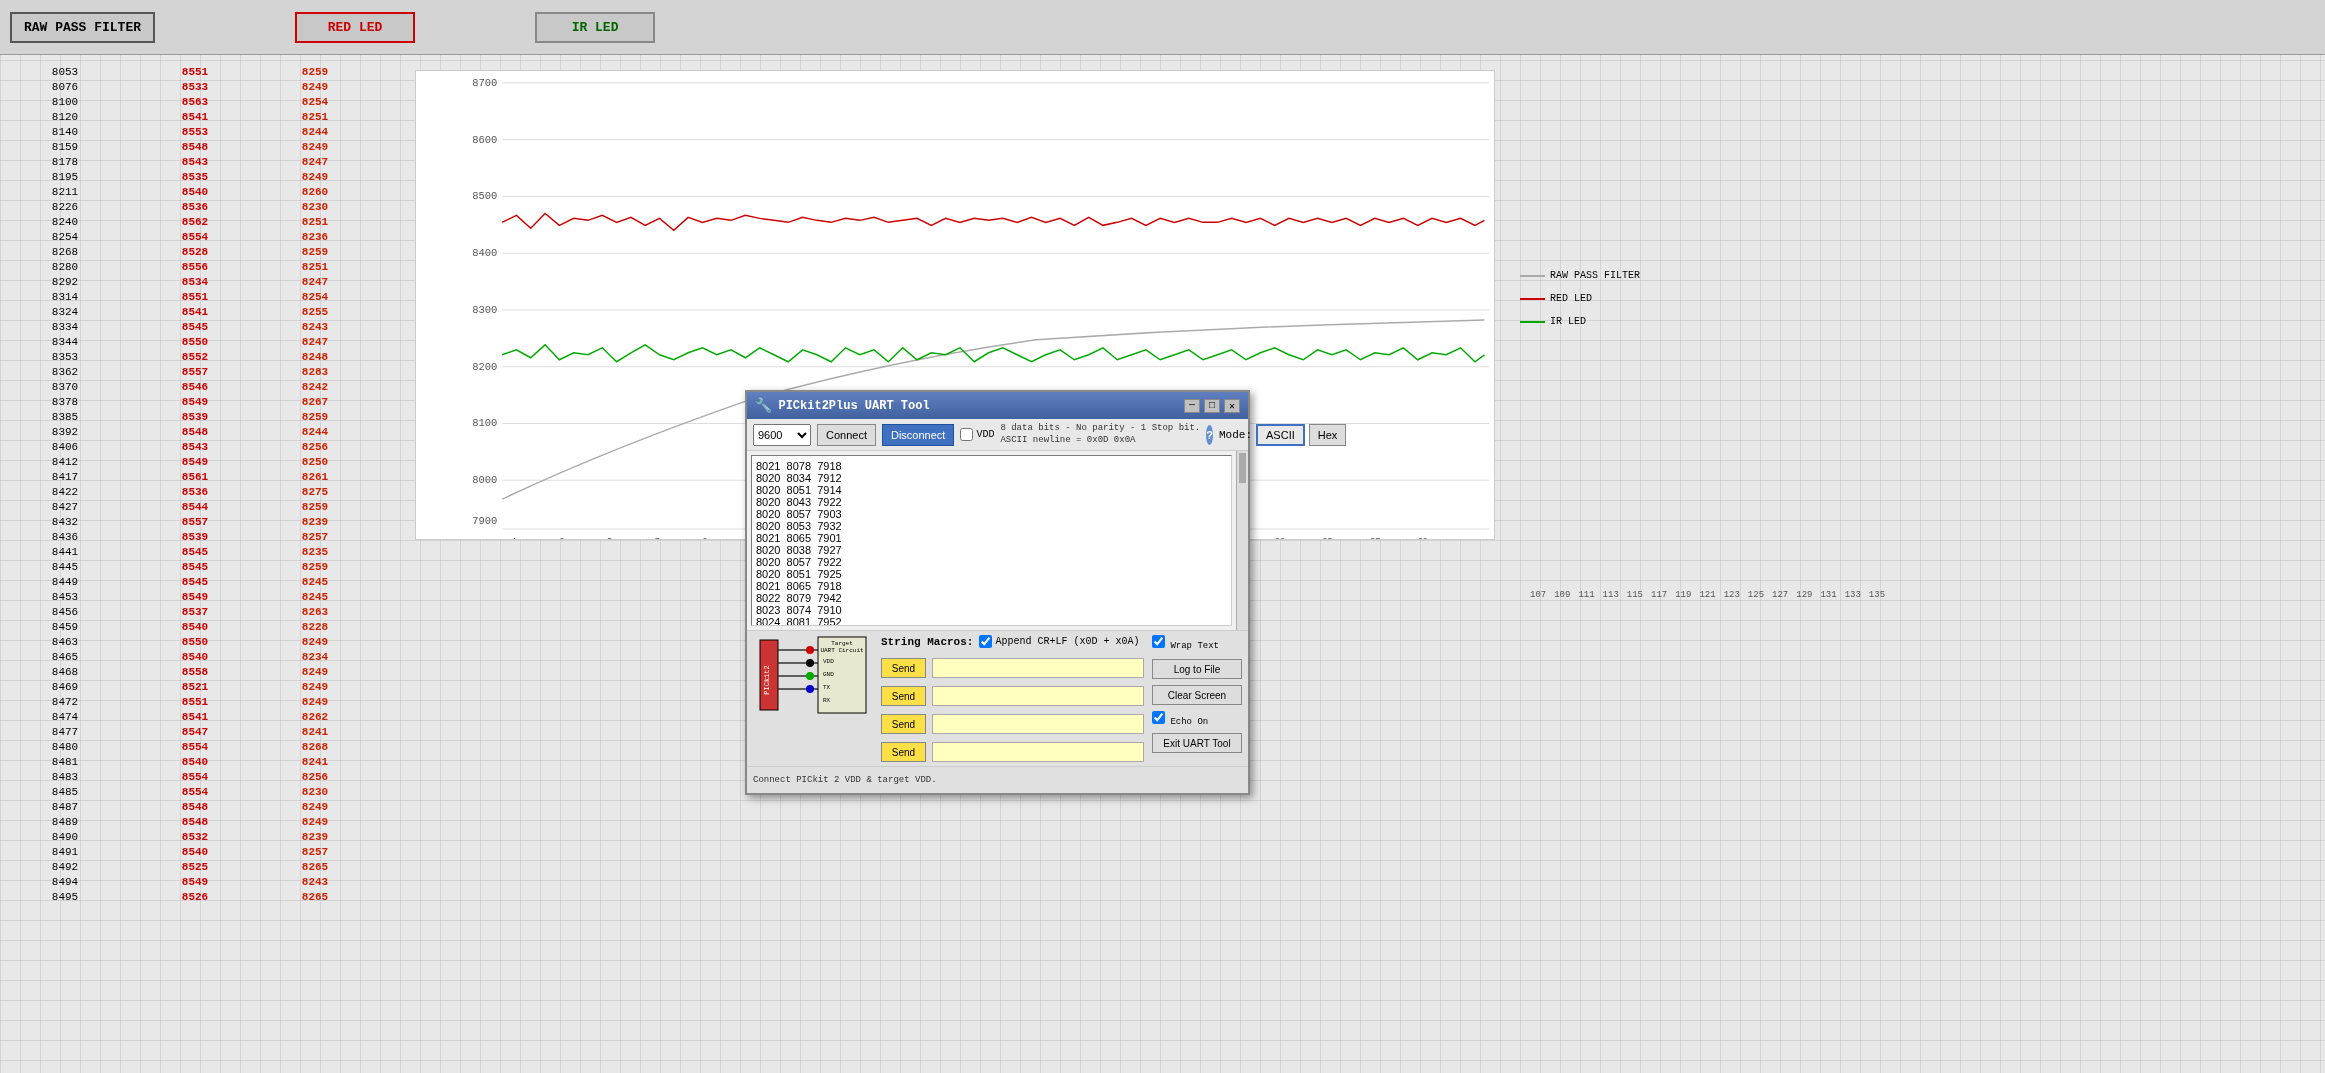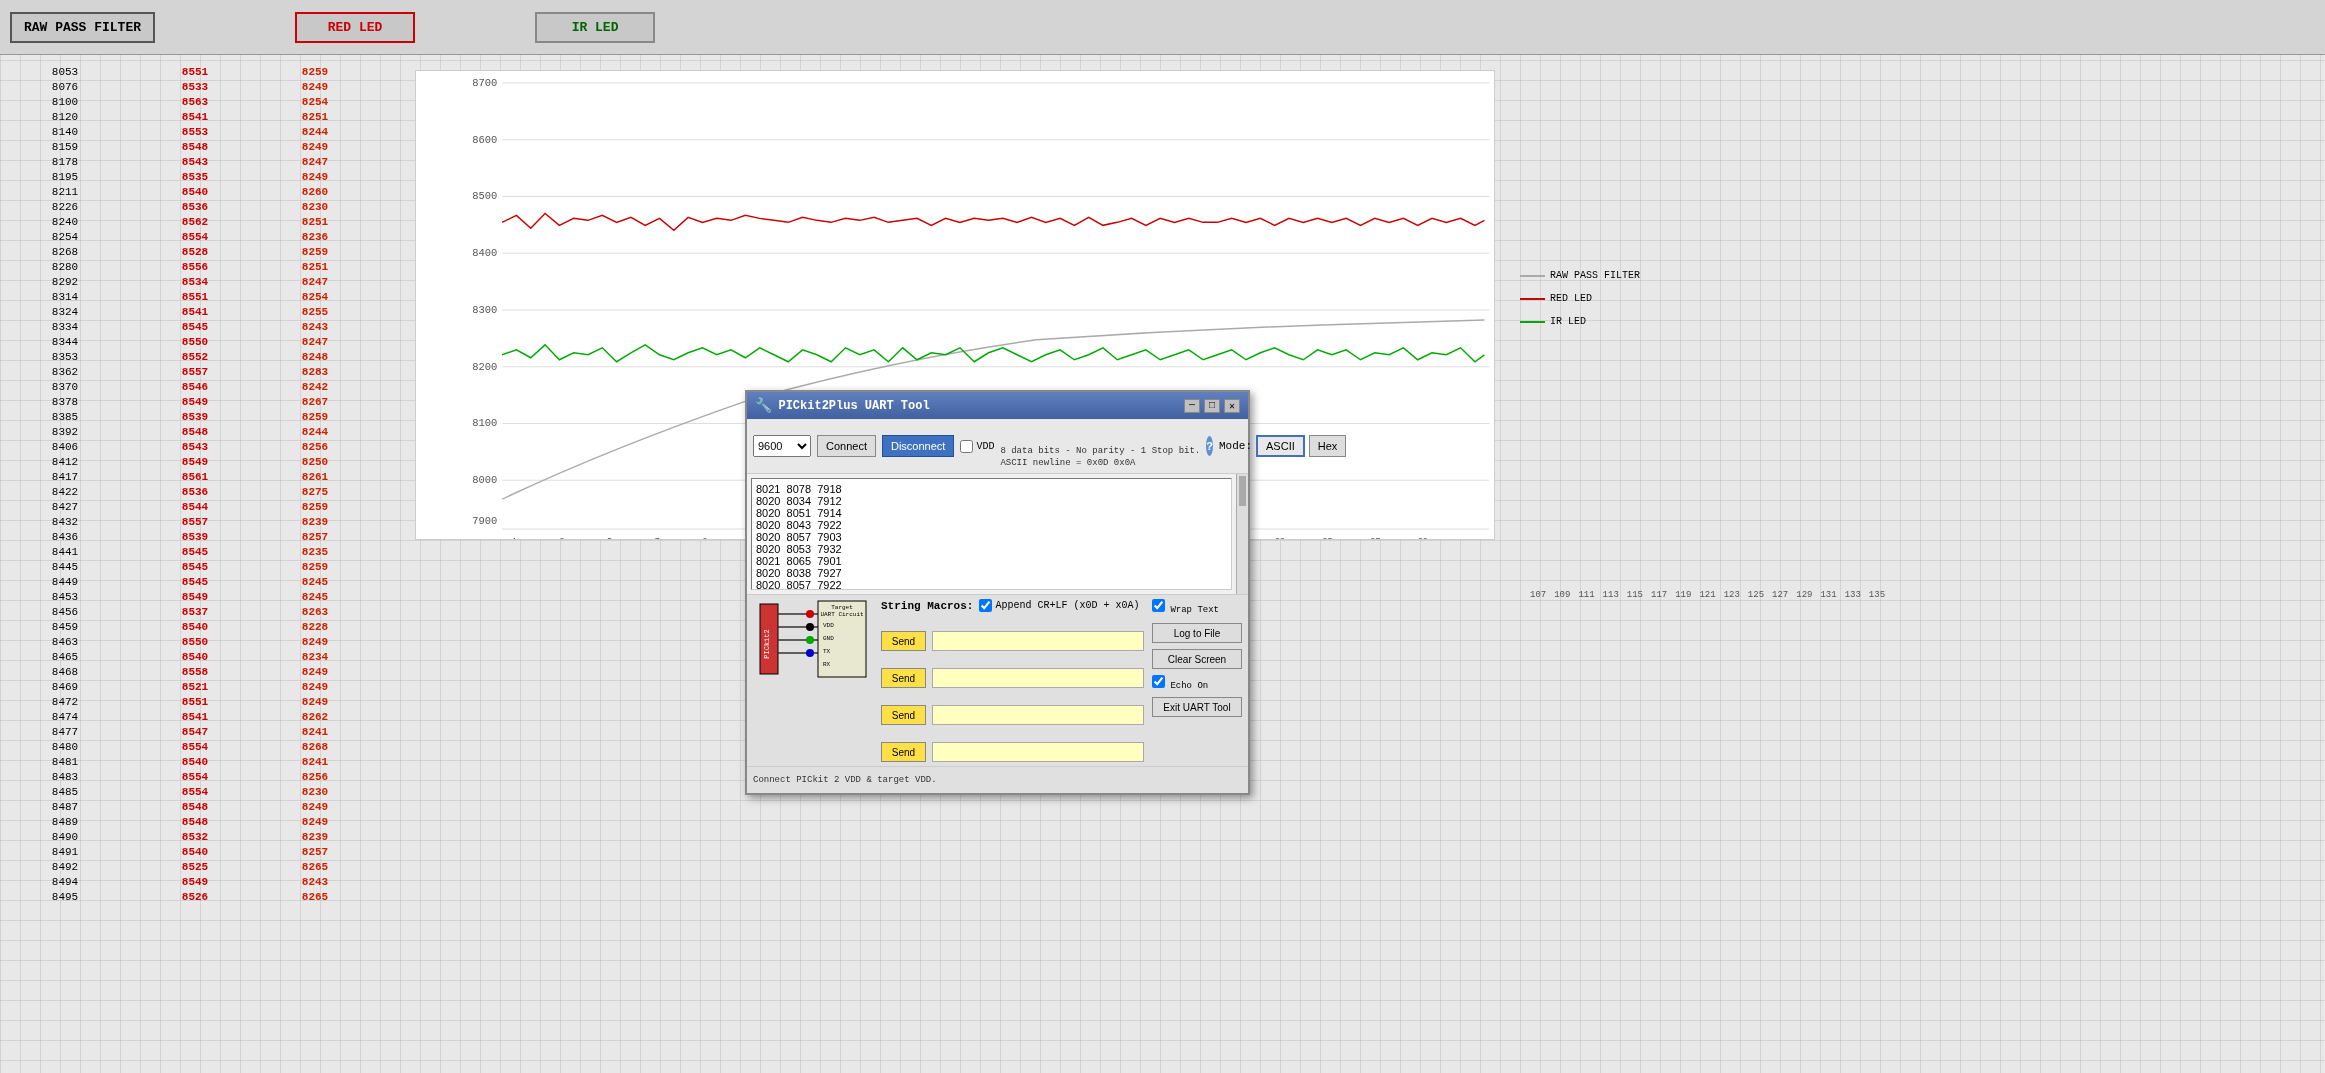--- a/index.html
+++ b/index.html
@@ -634,21 +634,21 @@
       <option>38400</option>
       <option>57600</option>
       <option>115200</option>
     </select>
     <button class="dialog-btn">Connect</button>
     <button class="dialog-btn blue">Disconnect</button>
     <label style="display:flex;align-items:center;gap:3px;font-size:10px;">
       <input type="checkbox" style="">
       <span>VDD</span>
     </label>
-    <div class="dialog-info" style="white-space:pre;margin-top:23px;">8 data bits - No parity - 1 Stop bit.
+    <div class="dialog-info" style="white-space:pre;">8 data bits - No parity - 1 Stop bit.
 ASCII newline = 0x0D 0x0A</div>
     <button class="help-btn">?</button>
     <div class="mode-group">
       <span>Mode:</span>
       <button class="mode-btn dialog-btn active">ASCII</button>
       <button class="mode-btn dialog-btn">Hex</button>
     </div>
   </div>
 
   <div class="dialog-data">
@@ -698,21 +698,21 @@
         <text x="65" y="54" font-size="6" fill="#000">TX</text>
         <text x="65" y="67" font-size="6" fill="#000">RX</text>
 
         <circle cx="52" cy="15" r="4" fill="#cc0000"></circle>
         <circle cx="52" cy="28" r="4" fill="#000"></circle>
         <circle cx="52" cy="41" r="4" fill="#00aa00"></circle>
         <circle cx="52" cy="54" r="4" fill="#0000cc"></circle>
       </svg>
     </div>
 
-    <div style="flex:1;display:flex;flex-direction:column;gap:17px;">
+    <div style="flex:1;display:flex;flex-direction:column;gap:8px;">
       <div style="display:flex;align-items:center;gap:6px;margin-bottom:2px;">
         <span class="macro-label">String Macros:</span>
         <label class="macro-checkbox">
           <input type="checkbox" checked="" style="">
           <span>Append CR+LF (x0D + x0A)</span>
         </label>
       </div>
       <div class="macro-row">
         <button class="send-btn">Send</button>
         <input type="text" class="macro-input" value="" style="">

